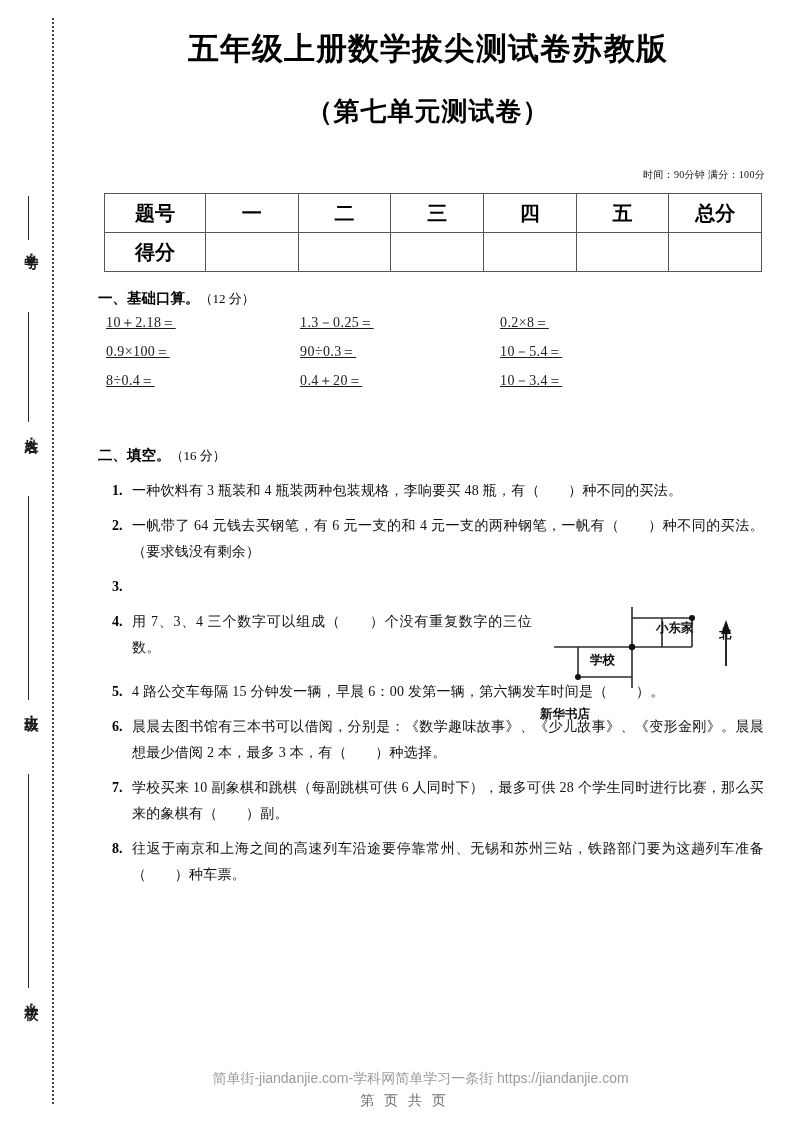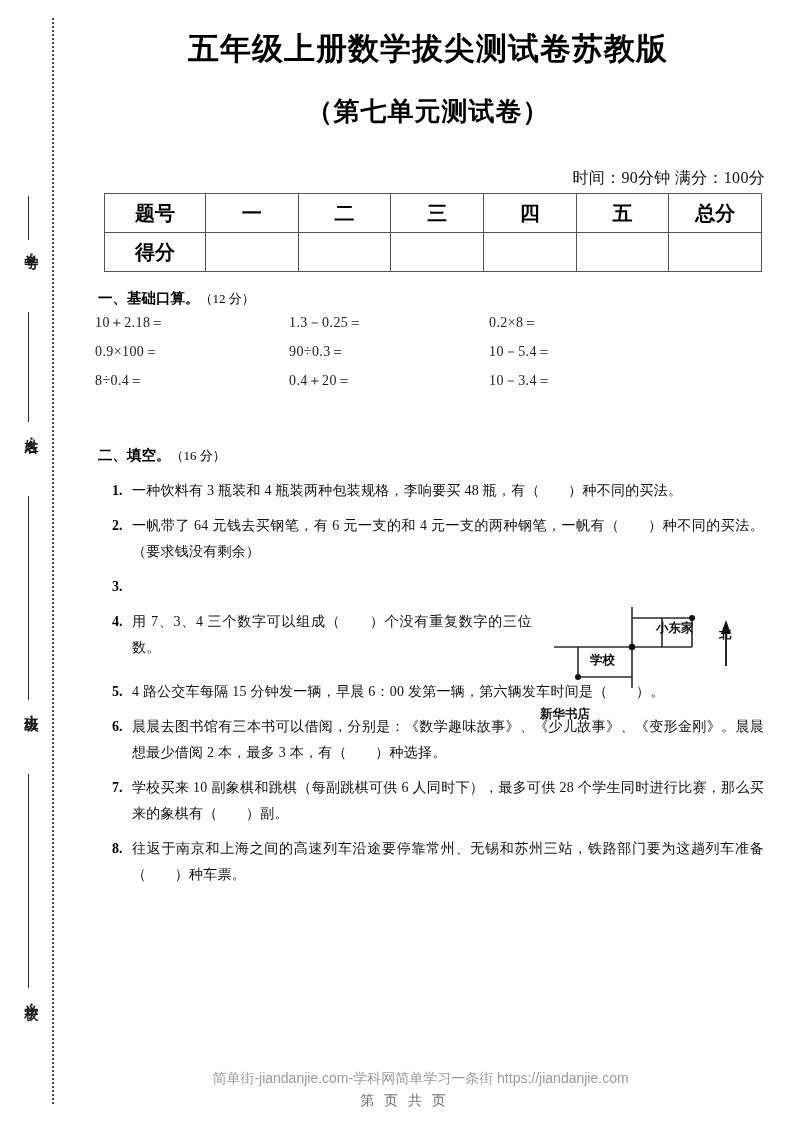--- a/index.html
+++ b/index.html
@@ -77,21 +77,21 @@
     font-family: "Liberation Serif", "DejaVu Serif", serif;
     font-size: 26px;
     font-weight: bold;
     letter-spacing: 1px;
     color: #000;
   }
   .exam-meta {
     position: absolute;
     right: 28px;
     top: 168px;
-    font-size: 16px;
+    font-size: 10px;
     letter-spacing: 0.3px;
     color: #111;
   }
 
   
   #score-table {
     position: absolute;
     left: 104px;
     top: 193px;
     width: 658px;
@@ -119,23 +119,24 @@
     color: #000;
     white-space: nowrap;
   }
   .section-head .pts {
     font-weight: normal;
     font-size: 13px;
   }
 
   .oral-grid {
     position: absolute;
-    left: 95px;
+    left: 106px;
     top: 308px;
     width: 640px;
+    text-decoration: underline;
   }
   .oral-row {
     display: flex;
     height: 29px;
     align-items: center;
   }
   .oral-cell {
     font-size: 14px;
     color: #222;
     letter-spacing: 0.4px;

